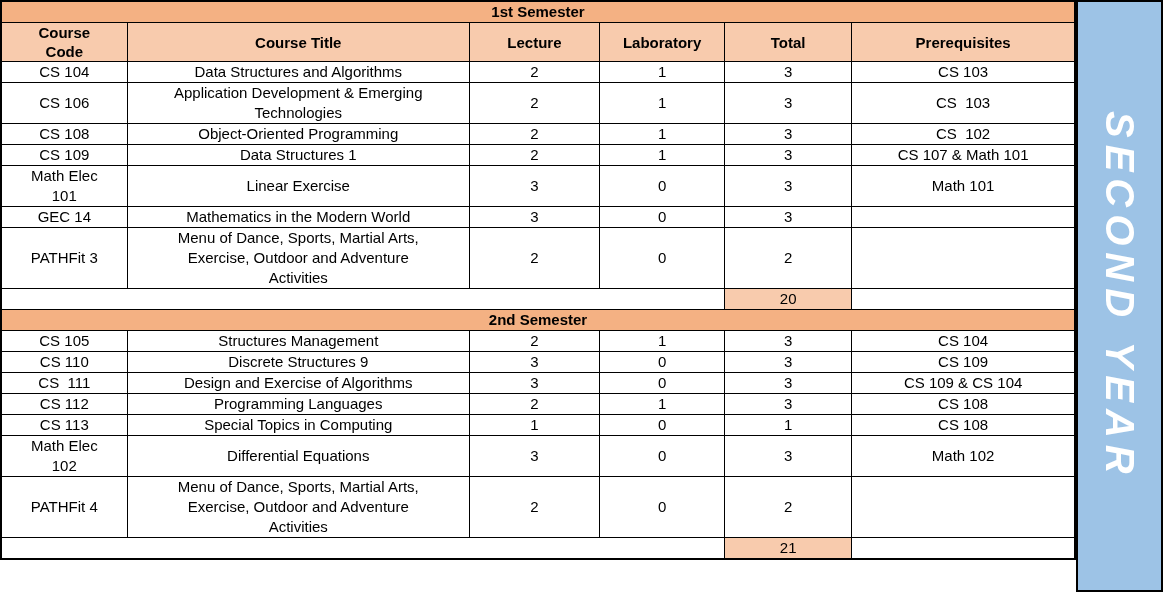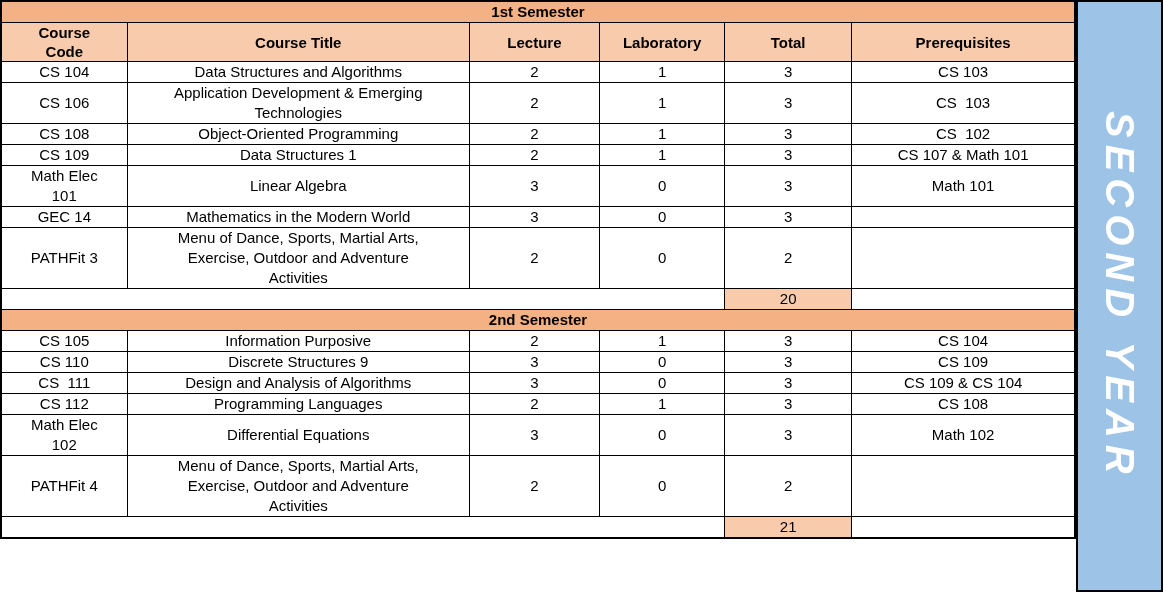--- a/index.html
+++ b/index.html
@@ -117,21 +117,21 @@
         <td class="code">CS 109</td>
         <td class="title">Data Structures 1</td>
         <td class="num">2</td>
         <td class="num">1</td>
         <td class="num">3</td>
         <td class="prereq">CS 107 &amp; Math 101</td>
       </tr>
       <tr class="course">
         <td class="code">Math Elec
 101</td>
-        <td class="title">Linear Algebra</td>
+        <td class="title">Linear Exercise</td>
         <td class="num">3</td>
         <td class="num">0</td>
         <td class="num">3</td>
         <td class="prereq">Math 101</td>
       </tr>
       <tr class="course">
         <td class="code">GEC 14</td>
         <td class="title">Mathematics in the Modern World</td>
         <td class="num">3</td>
         <td class="num">0</td>
@@ -151,48 +151,56 @@
       <tr class="total-row">
         <td colspan="4"></td>
         <td class="total-val num">20</td>
         <td class="prereq"></td>
       </tr>
       <tr class="sem-bar">
         <td colspan="6">2nd Semester</td>
       </tr>
       <tr class="course">
         <td class="code">CS 105</td>
-        <td class="title">Information Purposive</td>
+        <td class="title">Structures Management</td>
         <td class="num">2</td>
         <td class="num">1</td>
         <td class="num">3</td>
         <td class="prereq">CS 104</td>
       </tr>
       <tr class="course">
         <td class="code">CS 110</td>
         <td class="title">Discrete Structures 9</td>
         <td class="num">3</td>
         <td class="num">0</td>
         <td class="num">3</td>
         <td class="prereq">CS 109</td>
       </tr>
       <tr class="course">
         <td class="code">CS  111</td>
-        <td class="title">Design and Analysis of Algorithms</td>
+        <td class="title">Design and Exercise of Algorithms</td>
         <td class="num">3</td>
         <td class="num">0</td>
         <td class="num">3</td>
         <td class="prereq">CS 109 &amp; CS 104</td>
       </tr>
       <tr class="course">
         <td class="code">CS 112</td>
         <td class="title">Programming Languages</td>
         <td class="num">2</td>
         <td class="num">1</td>
         <td class="num">3</td>
+        <td class="prereq">CS 108</td>
+      </tr>
+      <tr class="course">
+        <td class="code">CS 113</td>
+        <td class="title">Special Topics in Computing</td>
+        <td class="num">1</td>
+        <td class="num">0</td>
+        <td class="num">1</td>
         <td class="prereq">CS 108</td>
       </tr>
       <tr class="course">
         <td class="code">Math Elec
 102</td>
         <td class="title">Differential Equations</td>
         <td class="num">3</td>
         <td class="num">0</td>
         <td class="num">3</td>
         <td class="prereq">Math 102</td>

